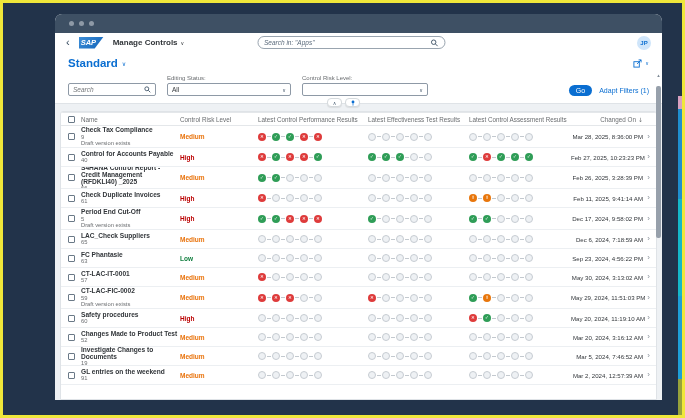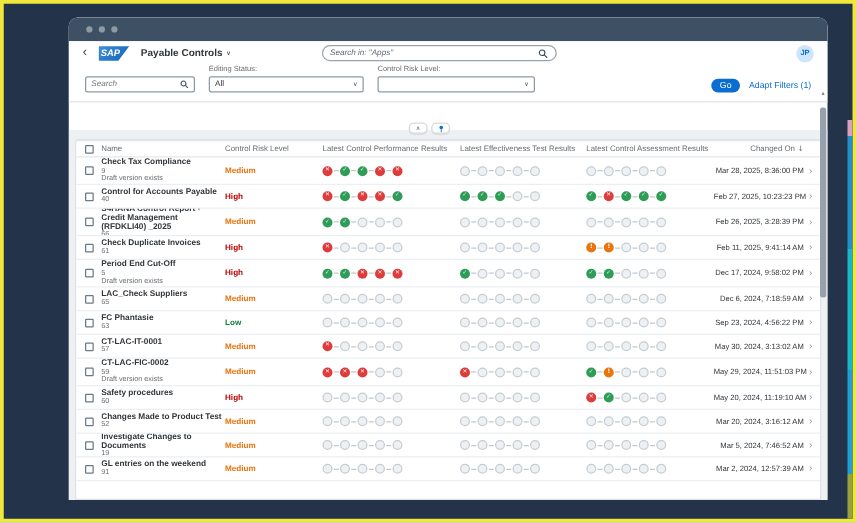--- a/index.html
+++ b/index.html
@@ -102,32 +102,44 @@
   <div class="window">
     <div class="titlebar">
       <span class="tdot"></span>
       <span class="tdot"></span>
       <span class="tdot"></span>
     </div>
 
     <div class="shellbar">
       <span class="back">‹</span>
       <span class="saplogo">SAP</span>
-      <span class="app-title">Payable Controls</span>
+      <span class="app-title">Manage Controls</span>
       <span class="sm-chev">∨</span>
       <div class="shell-search">
         <span>Search in: "Apps"</span>
         <svg width="8" height="8" viewBox="0 0 10 10">
             <circle cx="4" cy="4" r="2.8" fill="none" stroke="#354a5f" stroke-width="1.1"></circle>
             <line x1="6.2" y1="6.2" x2="9" y2="9" stroke="#354a5f" stroke-width="1.1"></line>
           </svg>
       </div>
       <span class="avatar">JP</span>
     </div>
 
+    <div class="pagehead">
+      <span class="view-title">Standard</span>
+      <span class="view-chev">∨</span>
+      <div class="head-actions">
+        <svg width="9" height="9" viewBox="0 0 10 10">
+            <rect x="1" y="3" width="6" height="6" fill="none" stroke="#0a6ed1" stroke-width="1"></rect>
+            <line x1="4.5" y1="5.5" x2="9" y2="1" stroke="#0a6ed1" stroke-width="1"></line>
+            <polyline points="6.2,1 9,1 9,3.8" fill="none" stroke="#0a6ed1" stroke-width="1"></polyline>
+          </svg>
+        <span class="tb-chev">∨</span>
+      </div>
+    </div>
 
     <div class="filterbar">
       <div class="fgroup">
         <span class="flabel"></span>
         <div class="fbox fsearch">
           <span>Search</span>
           <svg width="7" height="7" viewBox="0 0 10 10">
               <circle cx="4" cy="4" r="2.8" fill="none" stroke="#354a5f" stroke-width="1.2"></circle>
               <line x1="6.2" y1="6.2" x2="9" y2="9" stroke="#354a5f" stroke-width="1.2"></line>
             </svg>

